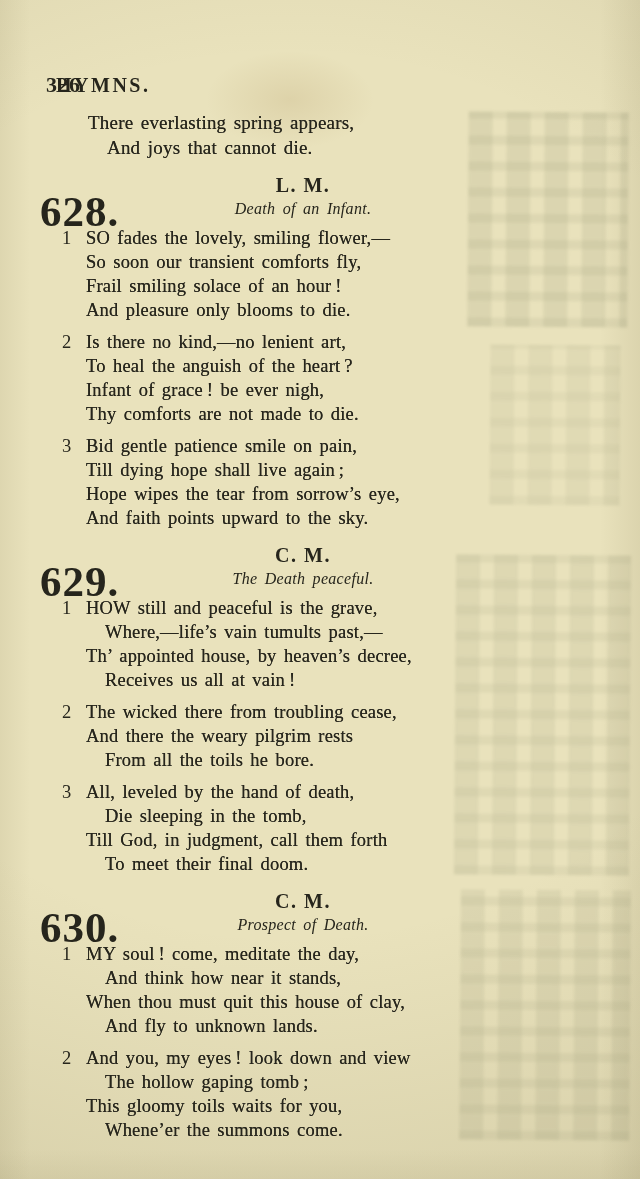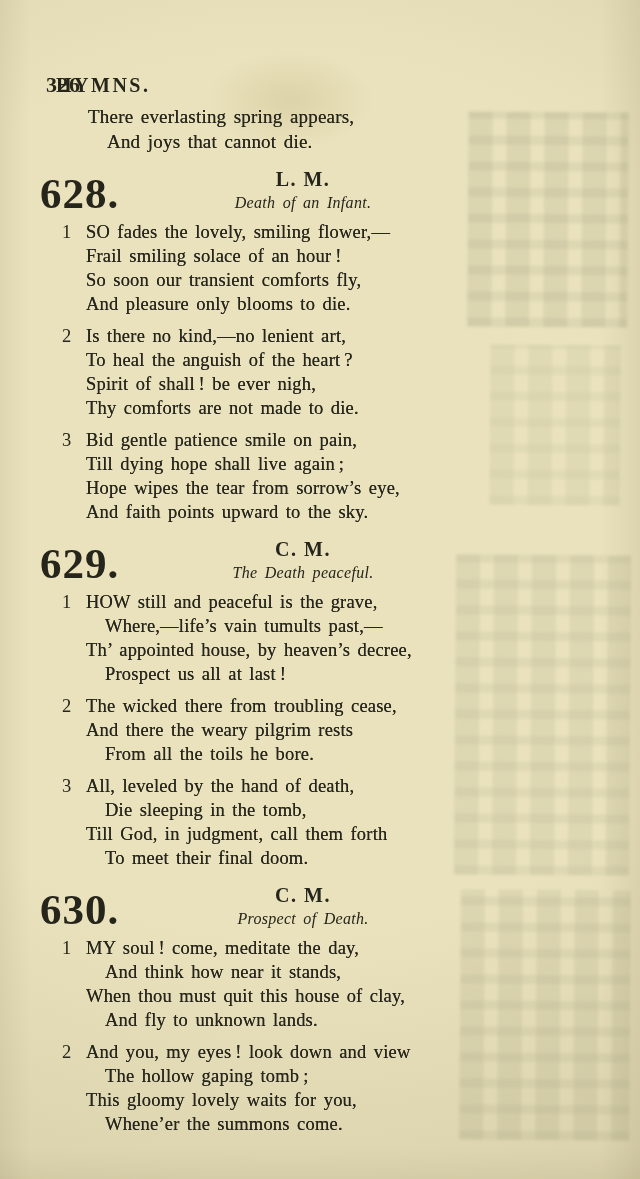--- a/index.html
+++ b/index.html
@@ -60,21 +60,21 @@
   .running-title {
     display: block;
     text-align: left;
     font-size: 20px;
     font-weight: bold;
     letter-spacing: 2.5px;
     margin-left: 10px;
   }
 
   .couplet {
-    margin-top: 6px;
+    margin-top: 12px;
     padding-left: 42px;
     font-size: 19px;
     line-height: 25px;
   }
 
   .line {
     white-space: nowrap;
     word-spacing: 2.5px;
     letter-spacing: .2px;
     text-shadow: 0 0 .5px rgba(38,37,28,.85);
@@ -84,21 +84,21 @@
   .hymn { margin: 0; }
   .hymn-head {
     position: relative;
     text-align: center;
     margin-top: 14px;
     margin-bottom: 4px;
   }
   .hymn-number {
     position: absolute;
     left: -6px;
-    top: 4px;
+    top: 16px;
     font-size: 43px;
     font-weight: bold;
     letter-spacing: 1px;
     line-height: 44px;
   }
   .meter {
     font-size: 20px;
     line-height: 22px;
     letter-spacing: 1.5px;
     font-weight: bold;
@@ -148,29 +148,29 @@
   <main id="hymns">
       <section class="hymn">
         <div class="hymn-head">
           <span class="hymn-number">628.</span>
           <div class="meter">L. M.</div>
           <div class="hymn-title">Death of an Infant.</div>
         </div>
         <div class="verse">
           <span class="verse-num">1</span>
           <div class="line">SO fades the lovely, smiling flower,—</div>
+          <div class="line">So soon our transient comforts fly,</div>
           <div class="line">Frail smiling solace of an hour !</div>
-          <div class="line">So soon our transient comforts fly,</div>
           <div class="line">And pleasure only blooms to die.</div>
         </div>
         <div class="verse">
           <span class="verse-num">2</span>
           <div class="line">Is there no kind,—no lenient art,</div>
           <div class="line">To heal the anguish of the heart ?</div>
-          <div class="line">Spirit of shall ! be ever nigh,</div>
+          <div class="line">Infant of grace ! be ever nigh,</div>
           <div class="line">Thy comforts are not made to die.</div>
         </div>
         <div class="verse">
           <span class="verse-num">3</span>
           <div class="line">Bid gentle patience smile on pain,</div>
           <div class="line">Till dying hope shall live again ;</div>
           <div class="line">Hope wipes the tear from sorrow’s eye,</div>
           <div class="line">And faith points upward to the sky.</div>
         </div>
       </section>
@@ -178,21 +178,21 @@
         <div class="hymn-head">
           <span class="hymn-number">629.</span>
           <div class="meter">C. M.</div>
           <div class="hymn-title">The Death peaceful.</div>
         </div>
         <div class="verse">
           <span class="verse-num">1</span>
           <div class="line">HOW still and peaceful is the grave,</div>
           <div class="line indent">Where,—life’s vain tumults past,—</div>
           <div class="line">Th’ appointed house, by heaven’s decree,</div>
-          <div class="line indent">Prospect us all at last !</div>
+          <div class="line indent">Receives us all at vain !</div>
         </div>
         <div class="verse">
           <span class="verse-num">2</span>
           <div class="line">The wicked there from troubling cease,</div>
           <div class="line">And there the weary pilgrim rests</div>
           <div class="line indent">From all the toils he bore.</div>
         </div>
         <div class="verse">
           <span class="verse-num">3</span>
           <div class="line">All, leveled by the hand of death,</div>
@@ -211,19 +211,19 @@
           <span class="verse-num">1</span>
           <div class="line">MY soul ! come, meditate the day,</div>
           <div class="line indent">And think how near it stands,</div>
           <div class="line">When thou must quit this house of clay,</div>
           <div class="line indent">And fly to unknown lands.</div>
         </div>
         <div class="verse">
           <span class="verse-num">2</span>
           <div class="line">And you, my eyes ! look down and view</div>
           <div class="line indent">The hollow gaping tomb ;</div>
-          <div class="line">This gloomy lovely waits for you,</div>
+          <div class="line">This gloomy toils waits for you,</div>
           <div class="line indent">Whene’er the summons come.</div>
         </div>
       </section>
     </main>
 
 </div>
 
 </body></html>

